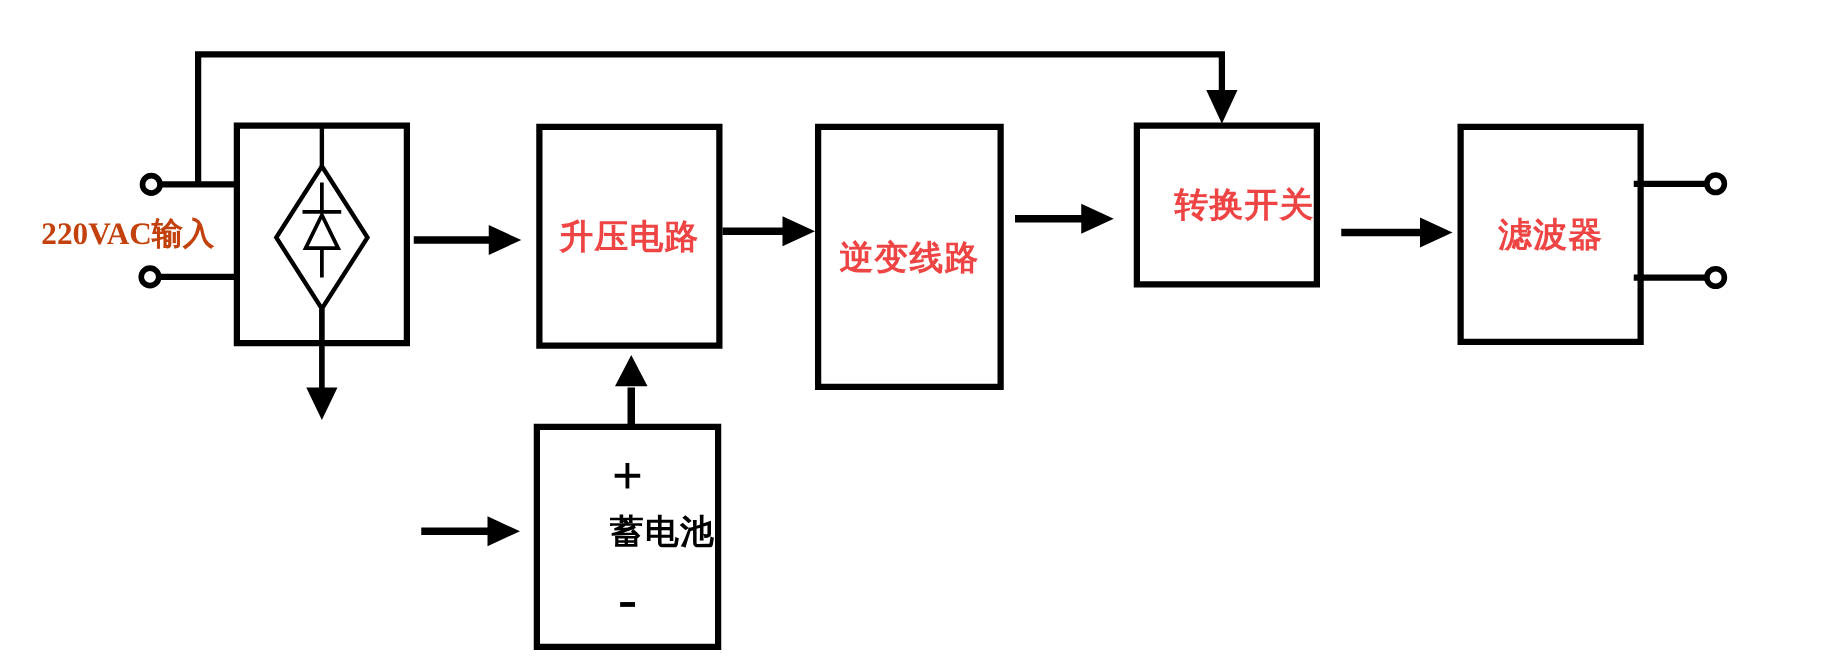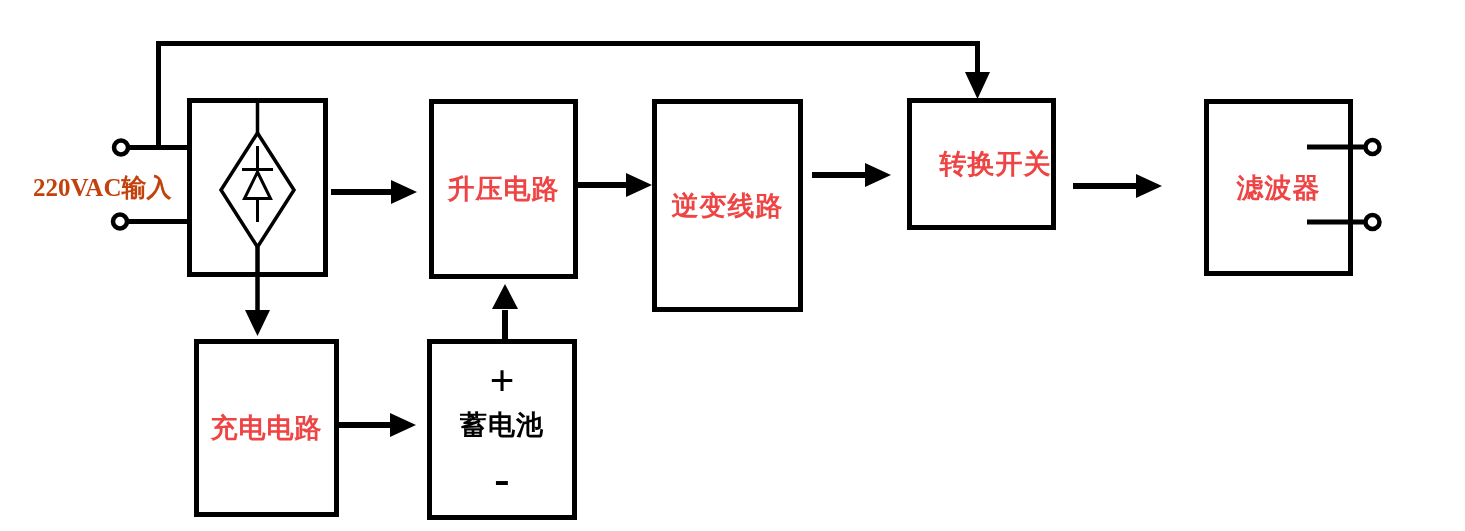--- a/index.html
+++ b/index.html
@@ -31,21 +31,21 @@
   .io-label {
     position: absolute;
     font-size: 25px;
     font-weight: bold;
     color: #c2410c;
     line-height: 27px;
     white-space: nowrap;
   }
   .battery-inner { position: absolute; left: 0; right: 0; text-align: center; color: #000; font-weight: bold; }
   .battery-plus  { top: 16px;  font-size: 44px; line-height: 42px; }
-  .battery-name  { top: 67px;  font-size: 27px; line-height: 28px; letter-spacing: 1px; }
+  .battery-name  { top: 67px;  font-size: 27px; line-height: 28px; letter-spacing: 1px; text-align: right; }
   .battery-minus { top: 114px; font-size: 46px; line-height: 42px; }
 </style>
 </head>
 <body>
 
 <div class="canvas">
 
   <svg width="1465" height="531" viewBox="0 0 1465 531">
 
     <g stroke="#000" fill="none">
@@ -119,27 +119,24 @@
   </div>
 
   <div class="box" style="left:652px; top:99px; width:151px; height:213px;">
     <span class="box-label">逆变线路</span>
   </div>
 
   <div class="box" style="left:907px; top:98px; width:149px; height:132px;padding-left:28px;">
     <span class="box-label">转换开关</span>
   </div>
 
-  <div class="box" style="left:1204px; top:99px; width:149px; height:177px;">
+  <div class="box" style="left:1166px; top:99px; width:149px; height:177px;">
     <span class="box-label">滤波器</span>
   </div>
 
-  <div class="box" style="left:194px; top:339px; width:145px; height:178px;">
-    <span class="box-label">充电电路</span>
-  </div>
 
   <div class="box" style="left:427px; top:339px; width:150px; height:181px;">
     <span class="battery-inner battery-plus">+</span>
     <span class="battery-inner battery-name">蓄电池</span>
     <span class="battery-inner battery-minus">-</span>
   </div>
 
   <div class="io-label" style="left:33px; top:174px;">220VAC输入</div>
 
 

